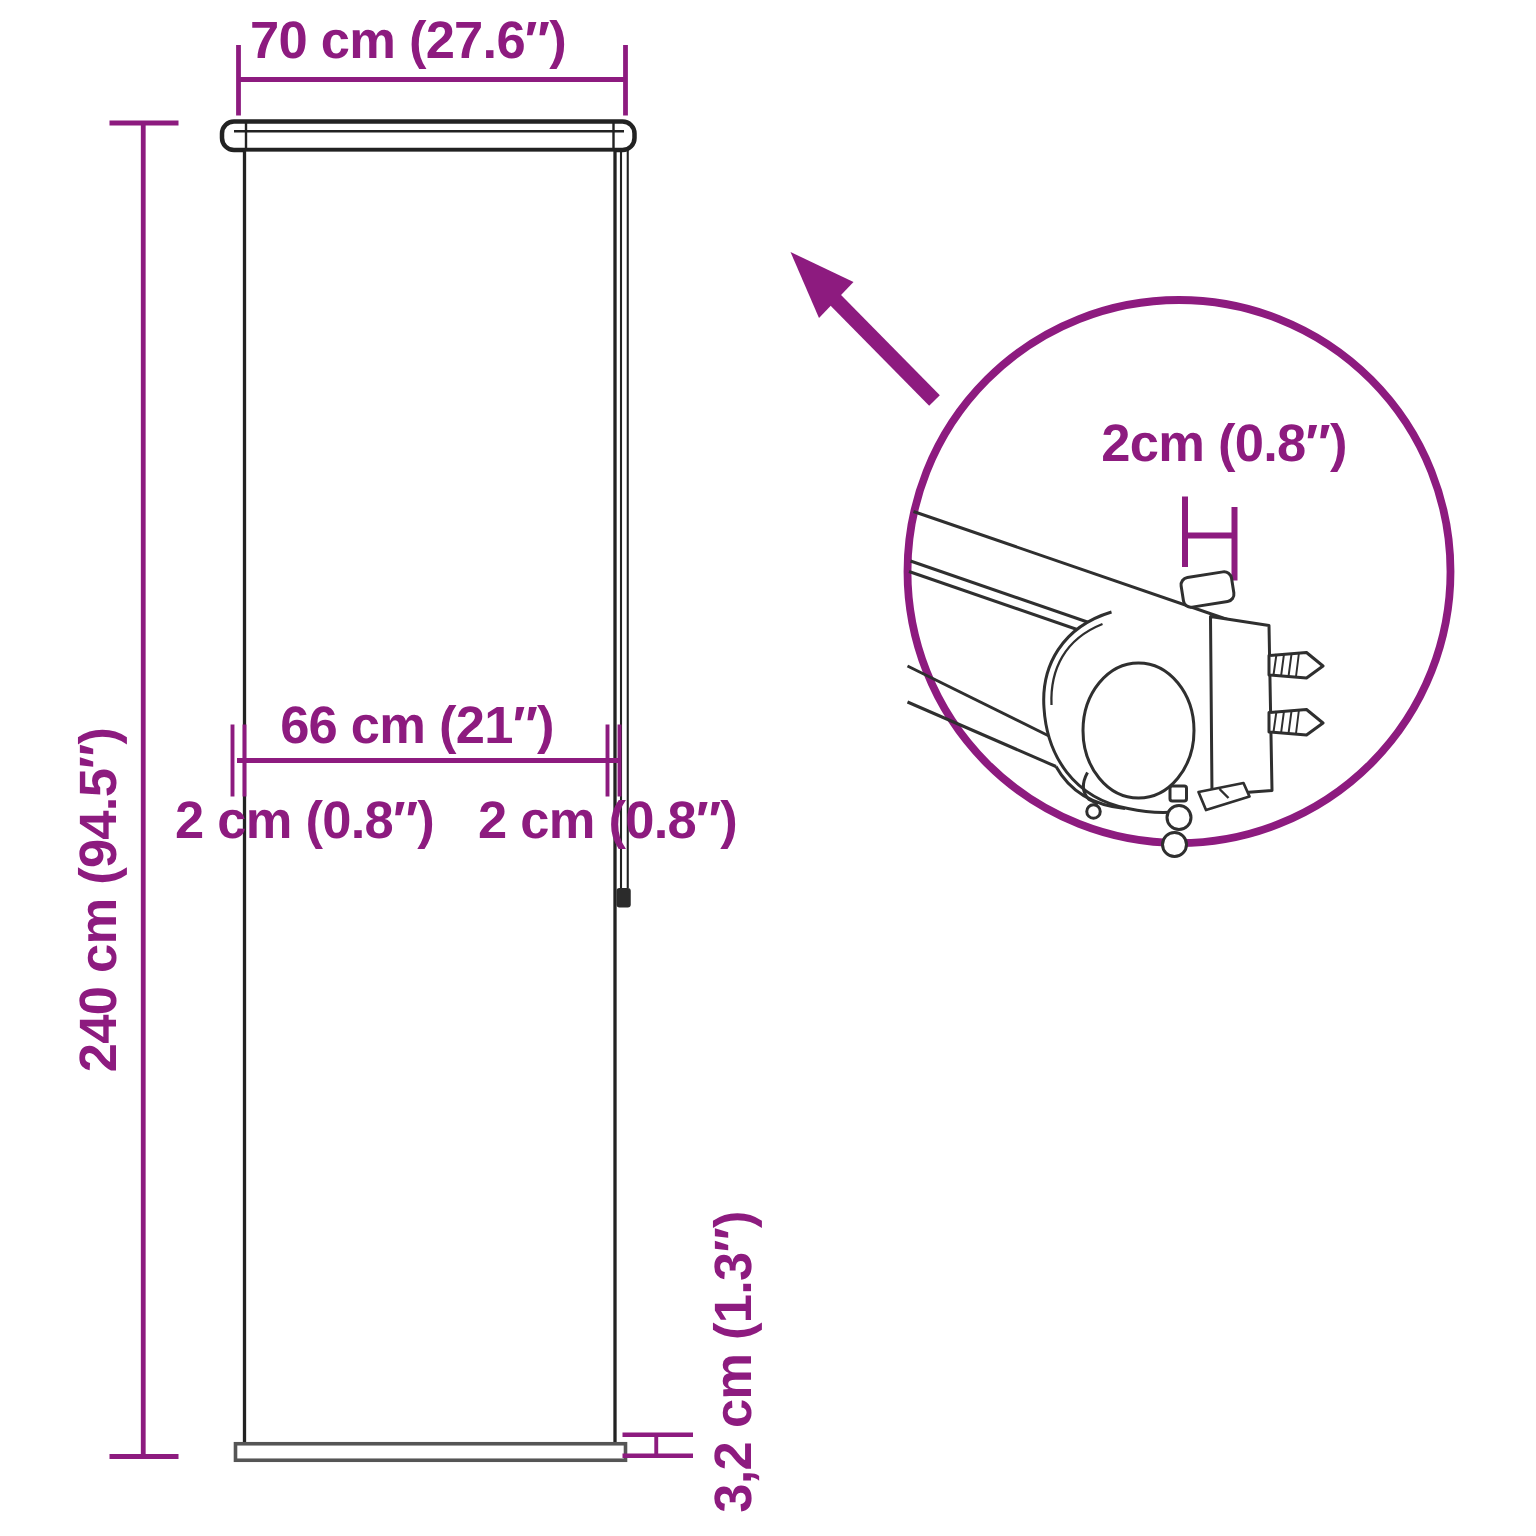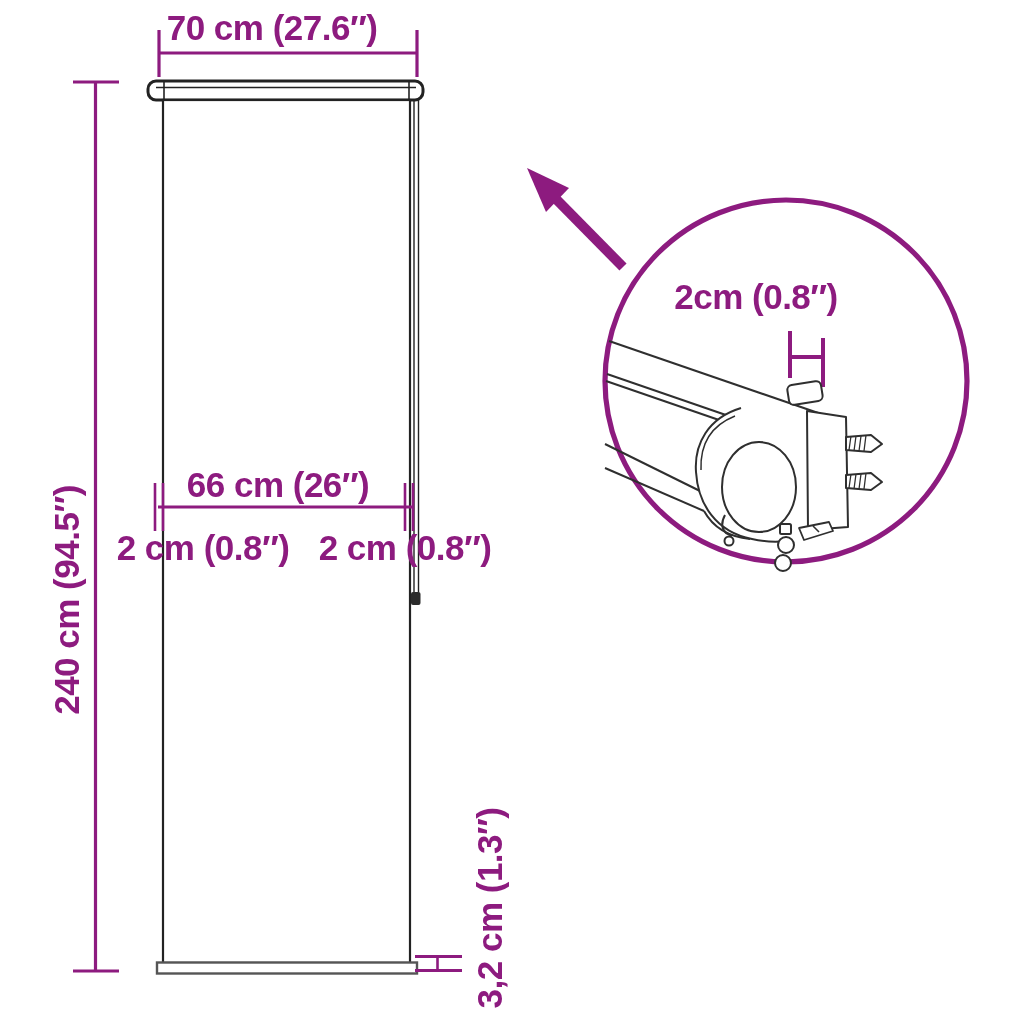--- a/index.html
+++ b/index.html
@@ -133,23 +133,23 @@
         <path d="M799 528 L829 522 L833 531 L804 540 Z" stroke-width="1.8"></path>
         <path d="M813 526 L819 532" stroke-width="1.6" fill="none"></path>
       </g>
     </g>
   </svg>
 
   <div class="dim-label" style="left:272px; top:27px;text-align:center;">70 cm (27.6″)</div>
 
   <div class="dim-label vertical" style="left:66px; top:600px;">240 cm (94.5″)</div>
 
-  <div class="dim-label" style="left:278px; top:484px;">66 cm (26″)</div>
+  <div class="dim-label" style="left:278px; top:484px;">66 cm (21″)</div>
 
   <div class="dim-label" style="left:203px; top:547px;">2 cm (0.8″)</div>
 
   <div class="dim-label" style="left:405px; top:547px;">2 cm (0.8″)</div>
 
   <div class="dim-label vertical" style="left:489px; top:908px;">3,2 cm (1.3″)</div>
 
-  <div class="dim-label" style="left:756px; top:296px;">2cm (0.8″)</div>
+  <div class="dim-label" style="left:816px; top:296px;">2cm (0.8″)</div>
 
 </div>
 
 </body></html>

